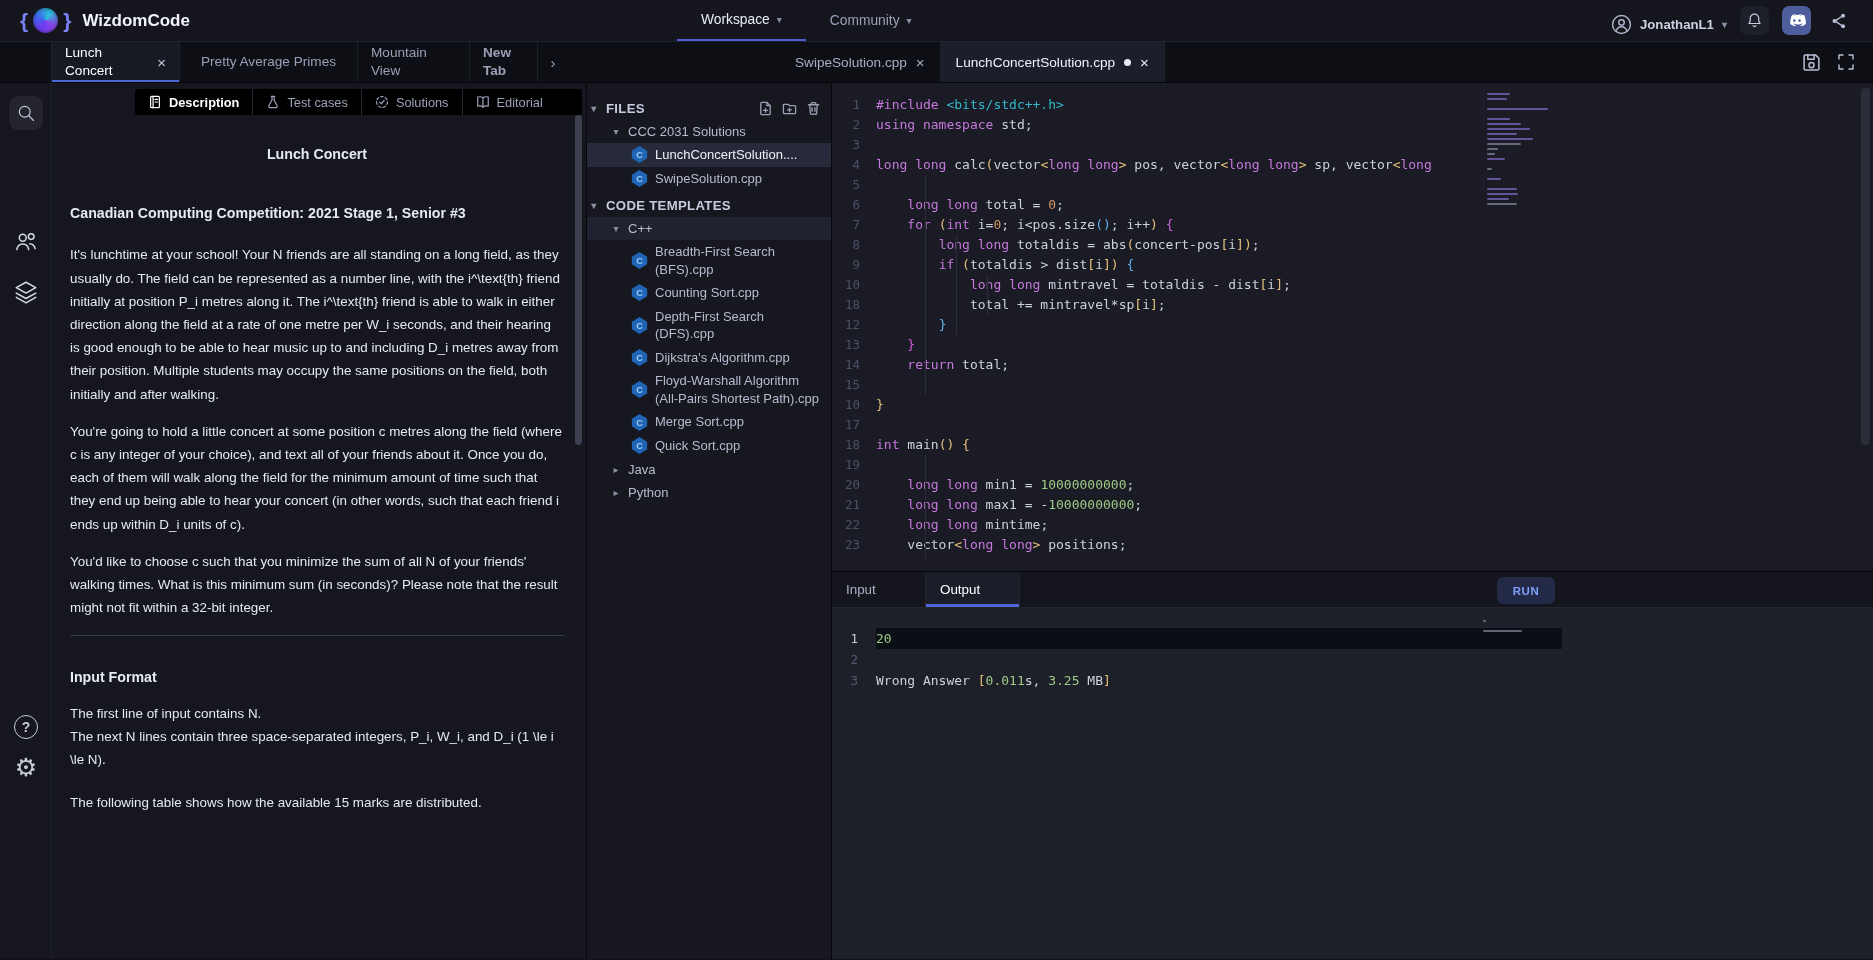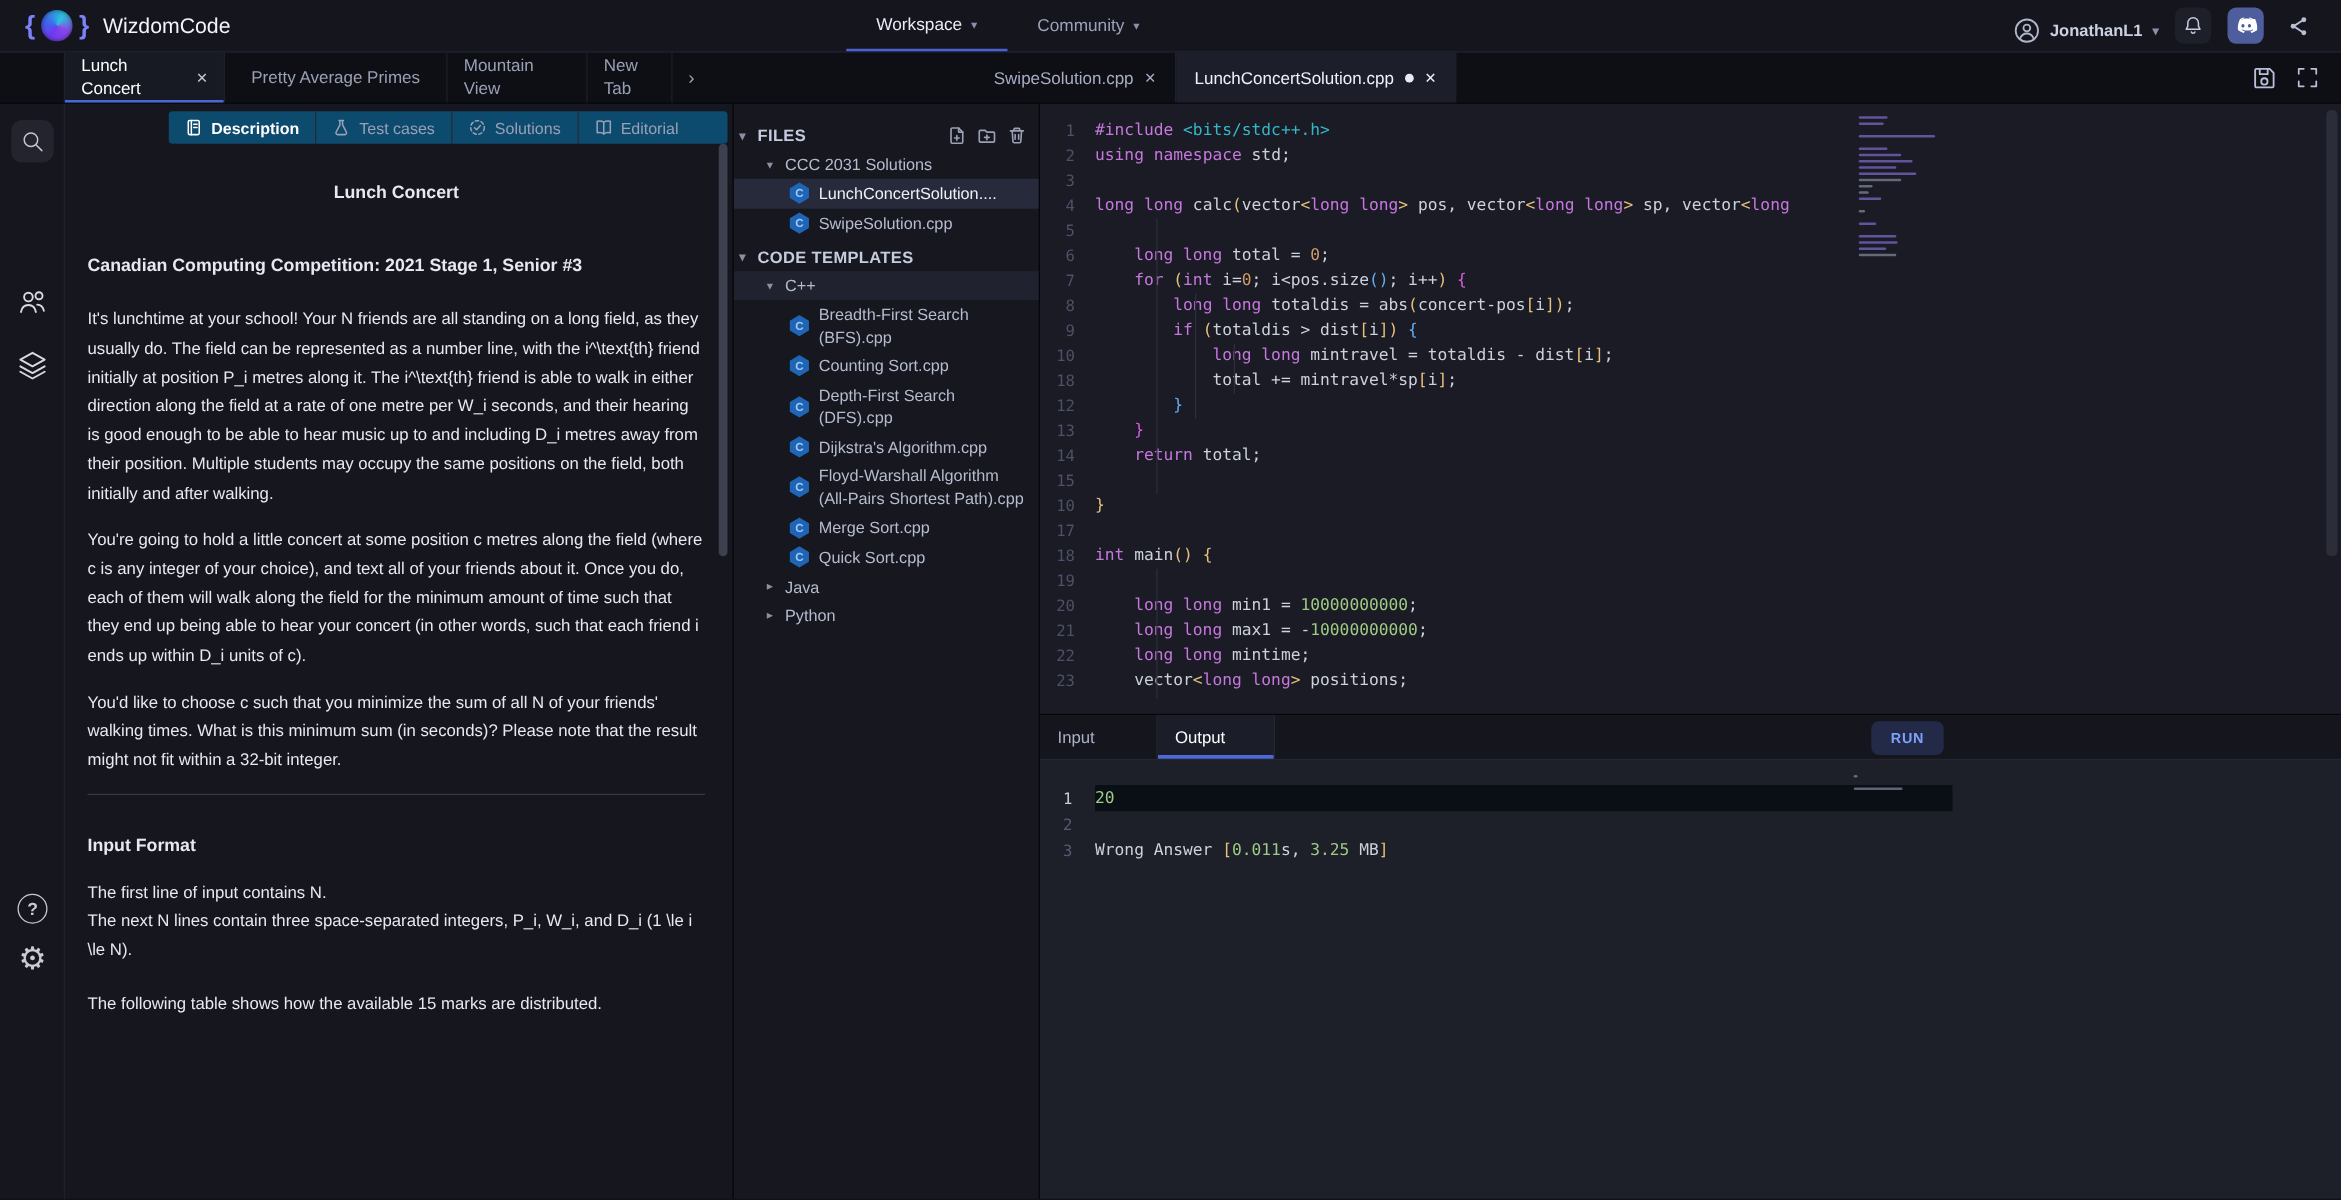--- a/index.html
+++ b/index.html
@@ -6,21 +6,21 @@
   html,body { width:1873px; height:960px; overflow:hidden; }
   body { background:#101117; font-family:"Liberation Sans",sans-serif; color:#dfe3ee; font-size:13.4px; }
   .ic svg{display:block}
   svg{stroke:currentColor;fill:none;stroke-width:1.4;stroke-linecap:round;stroke-linejoin:round}
 
   
   .topbar{height:42px;background:#14151d;border-bottom:1px solid #212330;display:flex;align-items:center;position:relative}
   .logo-area{display:flex;align-items:center;gap:5px;padding-left:20px}
   .brace{color:#7b82f7;font-size:21px;font-weight:bold;line-height:1}
   .logo-circle{width:25px;height:25px;border-radius:50%;background:conic-gradient(from 210deg,#6d3bf0,#3c6cf0,#2bc3db,#8a46e8,#6d3bf0);box-shadow:inset 0 0 4px #0008}
-  .app-name{font-size:17px;font-weight:normal;color:#f2f4fa;margin-left:6px}
+  .app-name{font-size:17px;font-weight:bold;color:#f2f4fa;margin-left:6px}
   .topnav{position:absolute;left:677px;top:0;height:100%;display:flex}
   .nav-item{display:flex;align-items:center;gap:7px;padding:0 24px;color:#9ba1b8;font-size:13.8px;cursor:pointer}
   .nav-item.active{color:#e9ecf6;border-bottom:2px solid #4c5fd5}
   .chev{font-size:10px;color:#8b90a8}
   .top-right{margin-left:auto;display:flex;align-items:flex-end;gap:13px;padding-right:20px}
   .user{display:flex;align-items:center;gap:8px;color:#ccd1e2;font-size:13.2px;font-weight:bold}
   .user .ic{color:#aeb4c9}
   .icon-btn{width:29px;height:29px;border-radius:7px;display:flex;align-items:center;justify-content:center;background:#1e2029;color:#c9cde0;cursor:pointer}
   .icon-btn.discord{background:#4e5d9c;color:#fff}
   .icon-btn.plain{background:transparent;color:#b9bfd8}
@@ -43,21 +43,21 @@
   
   .main{display:flex;height:876px}
   .sidebar{width:52px;background:#15161e;border-right:1px solid #1f2130;display:flex;flex-direction:column;align-items:center;position:relative}
   .search-btn{margin-top:13px;width:34px;height:34px;border-radius:9px;background:#23242e;display:flex;align-items:center;justify-content:center;color:#c3c7d4;cursor:pointer}
   .side-ic{position:absolute;left:0;width:52px;display:flex;justify-content:center;color:#d6d9e2;cursor:pointer}
   .help-circle{width:24px;height:24px;border:1.6px solid #c9ccd6;border-radius:50%;display:flex;align-items:center;justify-content:center;font-size:14px;font-weight:bold;color:#c9ccd6}
   .gear{font-size:25px;color:#c9ccd6;line-height:1}
 
   
   .desc-panel{width:535px;background:#15161e;position:relative;border-right:1px solid #05060a;overflow:hidden}
-  .doc-tabbar{margin:6px 4px 0 83px;height:26px;background:#0c4a6e;display:flex;border-radius:3px}
+  .doc-tabbar{margin:6px 4px 0 83px;height:26px;background:#000000;display:flex;border-radius:3px}
   .dtab{display:flex;align-items:center;gap:7px;padding:0 13px;font-size:12.8px;color:#9aa0b6;border-right:1px solid #272a36;cursor:pointer}
   .dtab:last-child{border-right:none}
   .dtab.active{color:#fff;font-weight:bold}
   .dtab .ic{width:14px;height:14px}
   .dtab .ic svg{width:14px;height:14px}
   .desc-scroll{position:absolute;right:4px;top:32px;width:7px;height:330px;background:#3d404e;border-radius:4px;cursor:pointer}
   .desc-body{padding:28px 22px 0 18px;line-height:23.2px;color:#e6e9f2;font-size:13.4px}
   .p-title{text-align:center;font-weight:bold;font-size:14.2px;margin-bottom:36px}
   .p-sub{font-weight:bold;font-size:14.2px;margin-bottom:18px}
   .desc-body p{margin-bottom:14px}
@@ -174,21 +174,21 @@
         <div class="ptab active" style="width: 128px; justify-content: space-between;">
           <span class="ptab-label" style="max-width: 74px;">Lunch Concert</span>
           <span class="close">×</span>
         </div>
         <div class="ptab" style="width: 178px; justify-content: center;">
           <span class="ptab-label">Pretty Average Primes</span>
         </div>
         <div class="ptab" style="width: 112px; justify-content: center; align-items: center;">
           <span class="ptab-label">Mountain View</span>
         </div>
-        <div class="ptab" style="width: 68px; justify-content: center;">
+        <div class="ptab" style="width: 68px; justify-content: center; font-weight: bold;">
           <span class="ptab-label">New Tab</span>
         </div>
       </span>
     <div class="arrow-btn">›</div>
   </div>
   <div class="et-region">
     <span id="etabs" style="display:flex">
         <div class="etab">
           <span>SwipeSolution.cpp</span>
           <span class="close">×</span>

